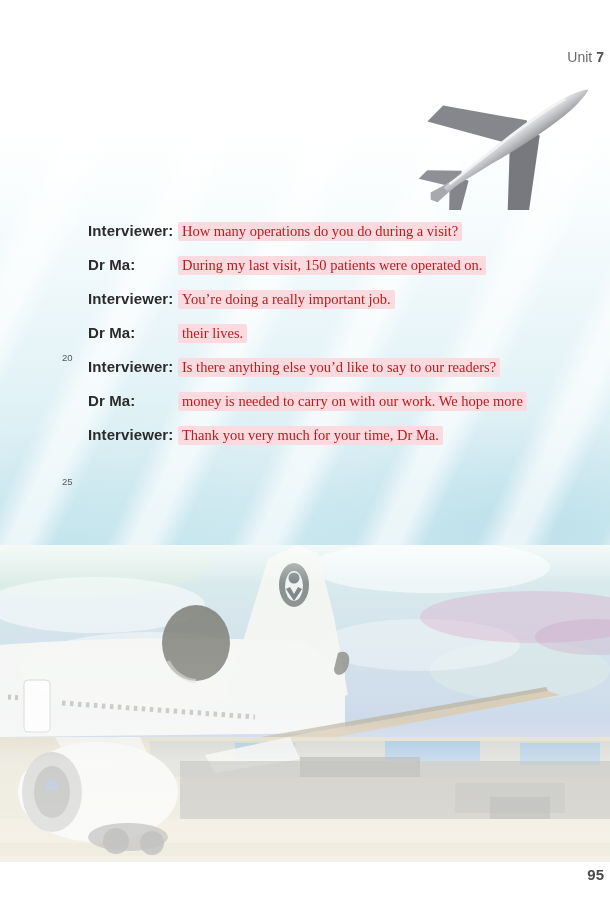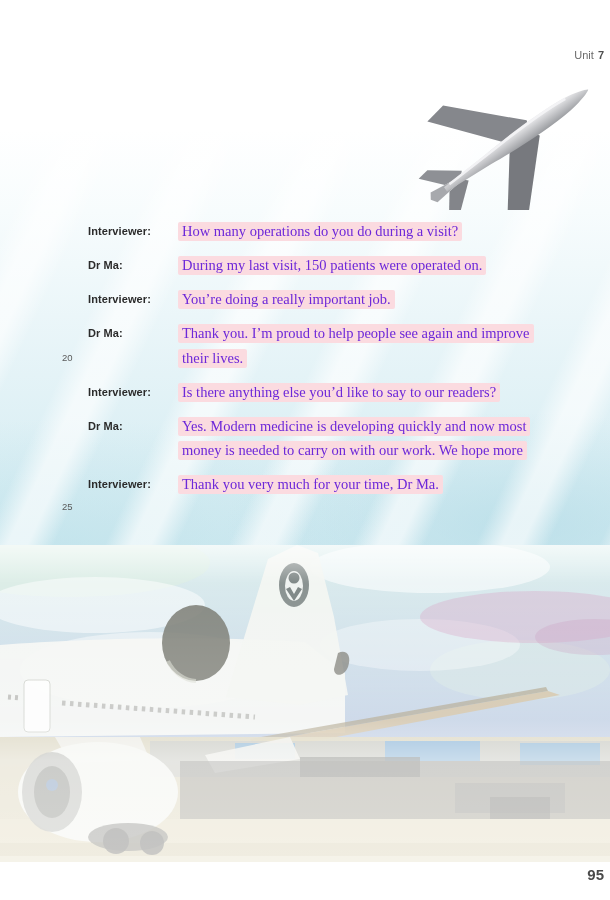--- a/index.html
+++ b/index.html
@@ -19,36 +19,36 @@
         rgba(255,255,255,1) 0%, rgba(247,252,253,.9) 18%,
         rgba(228,243,247,.75) 45%, rgba(206,233,240,.95) 100%);}
 
   
   .photo{position:absolute;left:0;top:545px;width:610px;height:317px;}
 
   
   .footer{position:absolute;left:0;top:862px;width:610px;height:38px;background:#ffffff;}
 
   
-  .unit-tag{position:absolute;top:49px;right:6px;font-size:11px;color:#6b6b6b;margin-left:40px;}
+  .unit-tag{position:absolute;top:49px;right:6px;font-size:14px;color:#6b6b6b;margin-left:40px;}
   .unit-tag b{color:#4f4f4f;font-weight:700;margin-left:4px;}
 
   .page-num{position:absolute;top:866px;right:6px;font-size:15px;font-weight:700;color:#4a4a4a;text-align:center;}
 
   
   .plane-illo{position:absolute;left:418px;top:68px;width:192px;height:142px;}
 
   
   .dialogue{position:absolute;left:88px;top:219px;width:480px;}
   .turn{position:relative;display:flex;margin-bottom:9.5px;}
-  .speaker{flex:0 0 90px;font-size:11px;font-weight:700;color:#2b2b2b;
+  .speaker{flex:0 0 90px;font-size:15px;font-weight:700;color:#2b2b2b;
            line-height:24.5px;letter-spacing:.1px;}
   .lines{flex:1;}
   .dline{line-height:24.5px;white-space:nowrap;}
-  .hl{font-family:"Liberation Serif",serif;font-size:14.5px;color:#6d28d9;
+  .hl{font-family:"Liberation Serif",serif;font-size:14.5px;color:#b91c1c;
       background:#fbdbe0;padding:1px 4px 2px 4px;border-radius:2px;}
   .lnum{position:absolute;left:-26px;width:20px;text-align:left;
         font-size:9.5px;color:#5a5a5a;line-height:14px;}
 </style>
 </head>
 <body>
 
 <div class="sky-wash"></div>
 
 <div class="photo">
@@ -185,37 +185,35 @@
   <div class="turn">
     <div class="speaker">Interviewer:</div>
     <div class="lines">
         <div class="dline"><span class="hl">You’re doing a really important job.</span></div>
       </div>
   </div>
 
   <div class="turn">
     <div class="speaker">Dr Ma:</div>
     <div class="lines">
-        <div class="dline"><span class="hl">Thank you. I’m proud to help people see again and improve</span></div>
         <div class="dline"><span class="hl">their lives.</span></div>
       </div>
   <span class="lnum" style="top: 29.5px;">20</span>
     </div>
 
   <div class="turn">
     <div class="speaker">Interviewer:</div>
     <div class="lines">
         <div class="dline"><span class="hl">Is there anything else you’d like to say to our readers?</span></div>
       </div>
   </div>
 
   <div class="turn">
     <div class="speaker">Dr Ma:</div>
     <div class="lines">
-        <div class="dline"><span class="hl">Yes. Modern medicine is developing quickly and now most</span></div>
         <div class="dline"><span class="hl">money is needed to carry on with our work. We hope more</span></div>
       </div>
   <span class="lnum" style="top: 86px;">25</span>
     </div>
 
   <div class="turn">
     <div class="speaker">Interviewer:</div>
     <div class="lines">
         <div class="dline"><span class="hl">Thank you very much for your time, Dr Ma.</span></div>
       </div>

